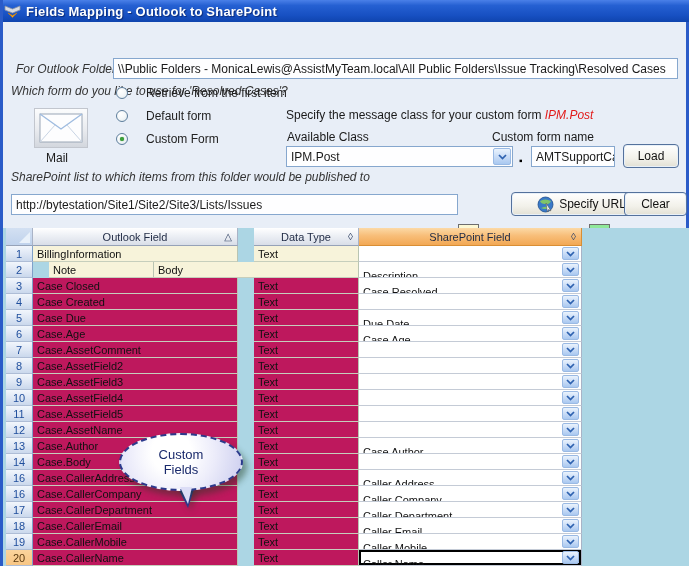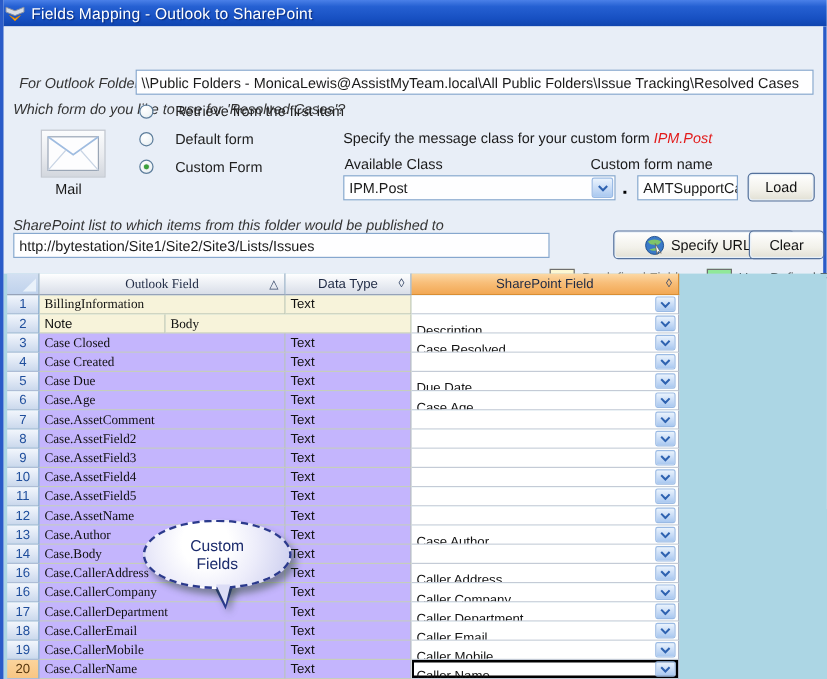--- a/index.html
+++ b/index.html
@@ -7,21 +7,21 @@
   body { font-family:"Liberation Sans", sans-serif; font-size:11px; color:#1a1a1a; }
 
   .window { position:relative; width:689px; height:566px; overflow:hidden; background:#E8EEF7;
             border-left:3px solid #2A5BC8; }
 
   
   .titlebar { position:absolute; top:0; left:-3px; width:692px; height:22px;
               background:linear-gradient(180deg,#4A80E8 0%, #2560D2 25%, #1750C2 70%, #0F44AE 100%);
               display:flex; align-items:center; padding-left:4px; gap:5px; }
   .titlebar .app-icon { width:17px; height:15px; display:inline-block; }
-  .title-text { color:#FFFFFF; font-weight:normal; font-size:13px; text-shadow:1px 1px 1px #0A2A77; letter-spacing:.2px; }
+  .title-text { color:#FFFFFF; font-weight:bold; font-size:13px; text-shadow:1px 1px 1px #0A2A77; letter-spacing:.2px; }
 
   .top-section { position:absolute; top:22px; left:0; width:686px; height:206px;
                  background:#E8EEF7; border-right:3px solid #2A5BC8; }
 
   .ital { font-style:italic; color:#333; font-size:12px; }
 
   
   .tbox { position:absolute; background:#FEFEFF; border:1px solid #86A7CE; height:21px;
           font-size:12px; padding:0 4px; display:flex; align-items:center; white-space:nowrap; overflow:hidden; }
   .xp-btn { position:absolute; height:24px; background:linear-gradient(180deg,#FFFFFF 0%,#F2F1EA 60%,#E2E0D4 100%);
@@ -58,62 +58,62 @@
            border:1px solid #86A7CE; display:flex; align-items:center; }
   .combo-value { flex:1; padding:0 4px; font-size:12px; }
   .dd-square { width:18px; height:17px; margin-right:1px; border:1px solid #9ABAE4; border-radius:2px;
                background:linear-gradient(180deg,#EAF3FD 0%,#C7DBF6 55%,#A9C8F0 100%);
                display:flex; align-items:center; justify-content:center; }
   .sep-square { position:absolute; top:133px; left:516px; font-size:10px; color:#000; }
   .cfn-input { top:124px; left:528px; width:84px; }
   .load-btn { top:122px; left:620px; width:56px; }
 
   
-  .sp-label { position:absolute; top:148px; left:8px;margin-top:11px; }
+  .sp-label { position:absolute; top:148px; left:8px; }
   .url-input { top:172px; left:8px; width:447px; }
   .specify-btn { top:170px; left:462px; width:151px;margin-left:46px; }
   .clear-btn { top:170px; left:621px; width:63px; }
   .globe-icon { width:17px; height:17px; }
 
   
   .map-label { position:absolute; top:205px; left:10px; }
   .legend { position:absolute; top:202px; left:455px; display:flex; align-items:center; gap:6px; }
   .legend .swatch { width:21px; height:15px; border:1px solid #6E6E6E; }
   .legend .leg-label { font-size:11px; color:#222; margin-right:12px; white-space:nowrap; }
 
   
   .grid-area { position:absolute; top:228px; left:0; width:689px; height:338px; background:#ACD6E4;
                border-left:0; }
   .grid-table { position:absolute; left:3px; top:0; width:560px; }
   .g-row { display:flex; height:16px; }
   .g-head { height:18px; }
 
   .c-num { width:27px; flex:0 0 27px; }
-  .c-out { width:205px; flex:0 0 205px;font-family:Liberation Serif, serif; }
-  .c-typ { width:105px; flex:0 0 105px; }
+  .c-out { width:205px; flex:0 0 205px; }
+  .c-typ { width:105px; flex:0 0 105px;margin-left:16px; }
   .c-shp { width:223px; flex:0 0 223px; }
 
   .hcell { display:flex; align-items:center; justify-content:center; position:relative;
            font-size:11px; color:#1F2A44; border-right:1px solid #A9B3C6; border-bottom:1px solid #96A2B8;
            background:linear-gradient(180deg,#FFFFFF 0%,#EDF0F5 45%,#D9DEE8 100%); }
   .hcell .sort-glyph { position:absolute; right:5px; font-size:10px; color:#3A4A6A; }
   .hcell.orange { background:linear-gradient(180deg,#FCD9A6 0%,#F8BE79 45%,#F2A854 100%);
                   border-right:1px solid #D98E34; border-bottom:1px solid #D98E34; }
   .corner { background:linear-gradient(180deg,#D3E0F2 0%,#BFD2EC 100%); position:relative;
             border-right:1px solid #A9B3C6; border-bottom:1px solid #96A2B8; }
   .corner::after { content:""; position:absolute; right:2px; bottom:2px; width:0; height:0;
                    border-left:11px solid transparent; border-bottom:11px solid #E9F1FA; }
 
   .cell { display:flex; align-items:center; padding:0 4px; font-size:11px; color:#111;
           border-right:1px solid #B9C4B2; border-bottom:1px solid #C6CEBC; overflow:hidden; white-space:nowrap; }
   .numcell { justify-content:center; padding:0; color:#1F4E9C;
              background:linear-gradient(180deg,#F2F6FC 0%,#DDE6F4 55%,#CAD8EC 100%);
              border-right:1px solid #7FA0C8; border-bottom:1px solid #AEBDD6; }
   .row-predefined .cell.datacell { background:#F7F3DA; }
-  .row-user       .cell.datacell { background:#c4b5fd; }
+  .row-user       .cell.datacell { background:#be185d; }
   .spcell { background:#FFFFFF; border-right:1px solid #A9B3C6; border-bottom:1px solid #C4CBD6;
             padding:0; position:relative; }
   .sp-value { flex:1; padding:0 4px; overflow:hidden; white-space:nowrap;margin-top:12px; }
   .dd-btn { width:17px; height:13px; margin:1px 2px 1px 0; border:1px solid #9ABAE4; border-radius:2px;
             background:linear-gradient(180deg,#EAF3FD 0%,#C7DBF6 55%,#A9C8F0 100%);
             display:flex; align-items:center; justify-content:center; flex:0 0 auto; }
   .g-row.selected .numcell { background:linear-gradient(180deg,#FBD49C 0%,#F8C684 100%); color:#5A3A10; }
   .g-row.selected .spcell { box-shadow:inset 0 0 0 2px #000; }
 
   

